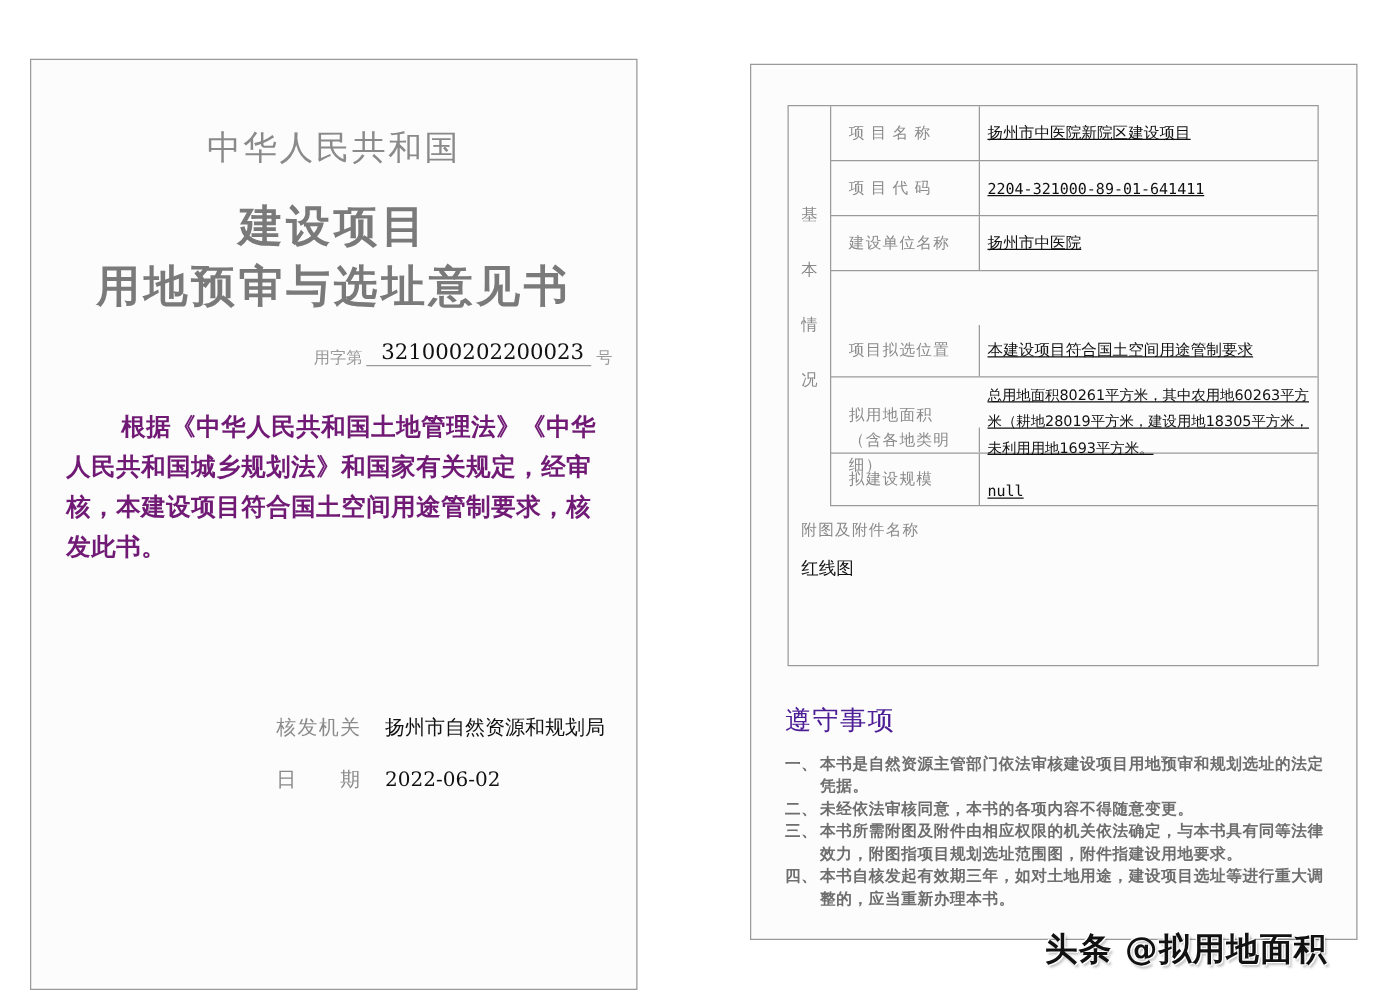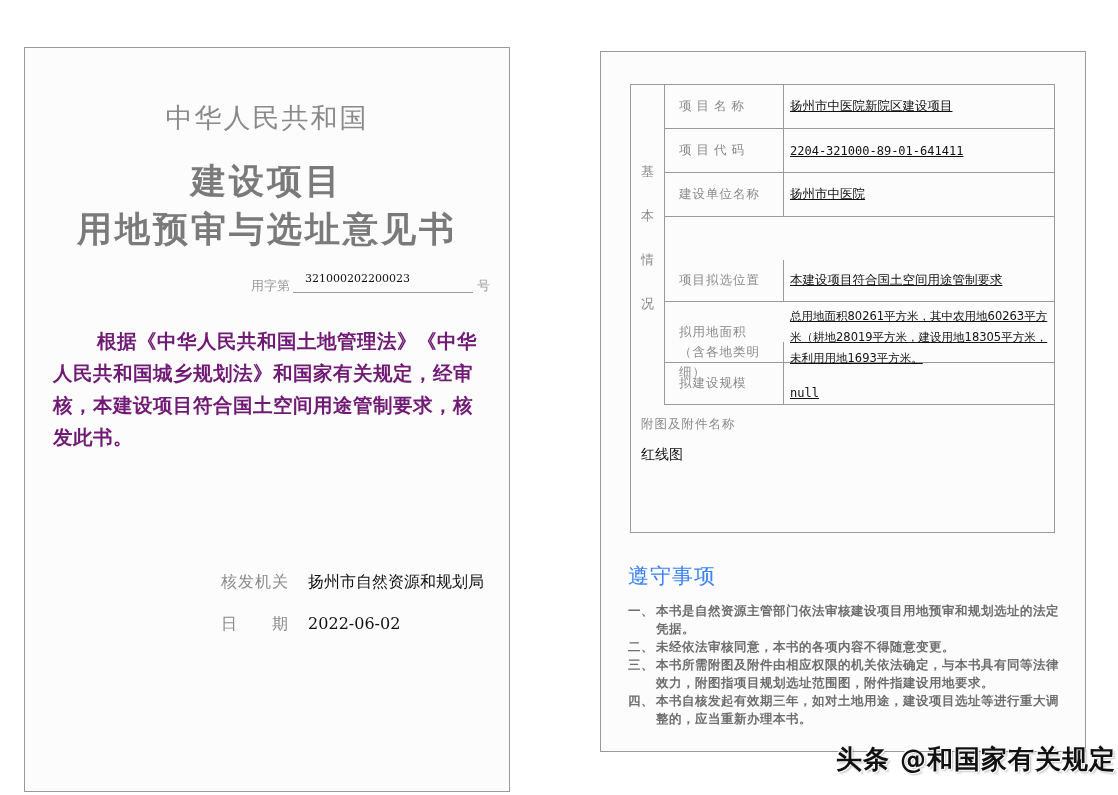--- a/index.html
+++ b/index.html
@@ -32,21 +32,21 @@
     position:absolute; left:226px; top:224px; width:240px; height:22px;
     font-size:13px; color:#9a9a9a;
   }
   .lp-number-prefix { position:absolute; left:0; top:5px; }
   .lp-number-line {
     position:absolute; left:42px; top:0; width:180px; height:20px;
     border-bottom:1px solid #9a9a9a;
   }
   .lp-number-value {
     position:absolute; left:12px; top:0; font-family:"DejaVu Serif","Liberation Serif",serif;
-    font-size:11px; color:#111;
+    font-size:17px; color:#111;
   }
   .lp-number-suffix { position:absolute; left:226px; top:5px; }
   .lp-body {
     position:absolute; left:28px; top:278px; width:436px;
     font-size:19.5px; line-height:32px; color:#701a75; font-weight:bold;
     text-indent:44px; letter-spacing:0.5px;
   }
   .lp-meta-row {
     position:absolute; left:196px; font-size:16px;
   }
@@ -91,21 +91,21 @@
   .tvalue.low { align-items:flex-end; padding-bottom:4px; }
 
   .attach-label {
     position:absolute; left:10px; top:331px; font-size:12.5px; color:#8a8a8a; letter-spacing:1px;
   }
   .attach-value {
     position:absolute; left:10px; top:361px; font-size:14px; color:#111;
   }
 
   .notes-title {
-    position:absolute; left:27px; top:510px; font-size:21px; color:#3b82f6; letter-spacing:1px;
+    position:absolute; left:27px; top:510px; font-size:21px; color:#4c1d95; letter-spacing:1px;
   }
   .notes-list { position:absolute; left:27px; top:550px; width:440px; }
   .note {
     position:relative; padding-left:28px; font-size:12.5px; line-height:18px;
     color:#6e6e6e; font-weight:bold; letter-spacing:0.5px;
   }
   .note-num { position:absolute; left:0; top:0; }
 
   
   .watermark {
@@ -198,13 +198,13 @@
       <span class="note-num">三、</span>
       <span>本书所需附图及附件由相应权限的机关依法确定，与本书具有同等法律效力，附图指项目规划选址范围图，附件指建设用地要求。</span>
     </div>
     <div class="note">
       <span class="note-num">四、</span>
       <span>本书自核发起有效期三年，如对土地用途，建设项目选址等进行重大调整的，应当重新办理本书。</span>
     </div>
   </div>
 </div>
 
-<div class="watermark">头条 @和国家有关规定</div>
+<div class="watermark">头条 @拟用地面积</div>
 
 </body></html>

